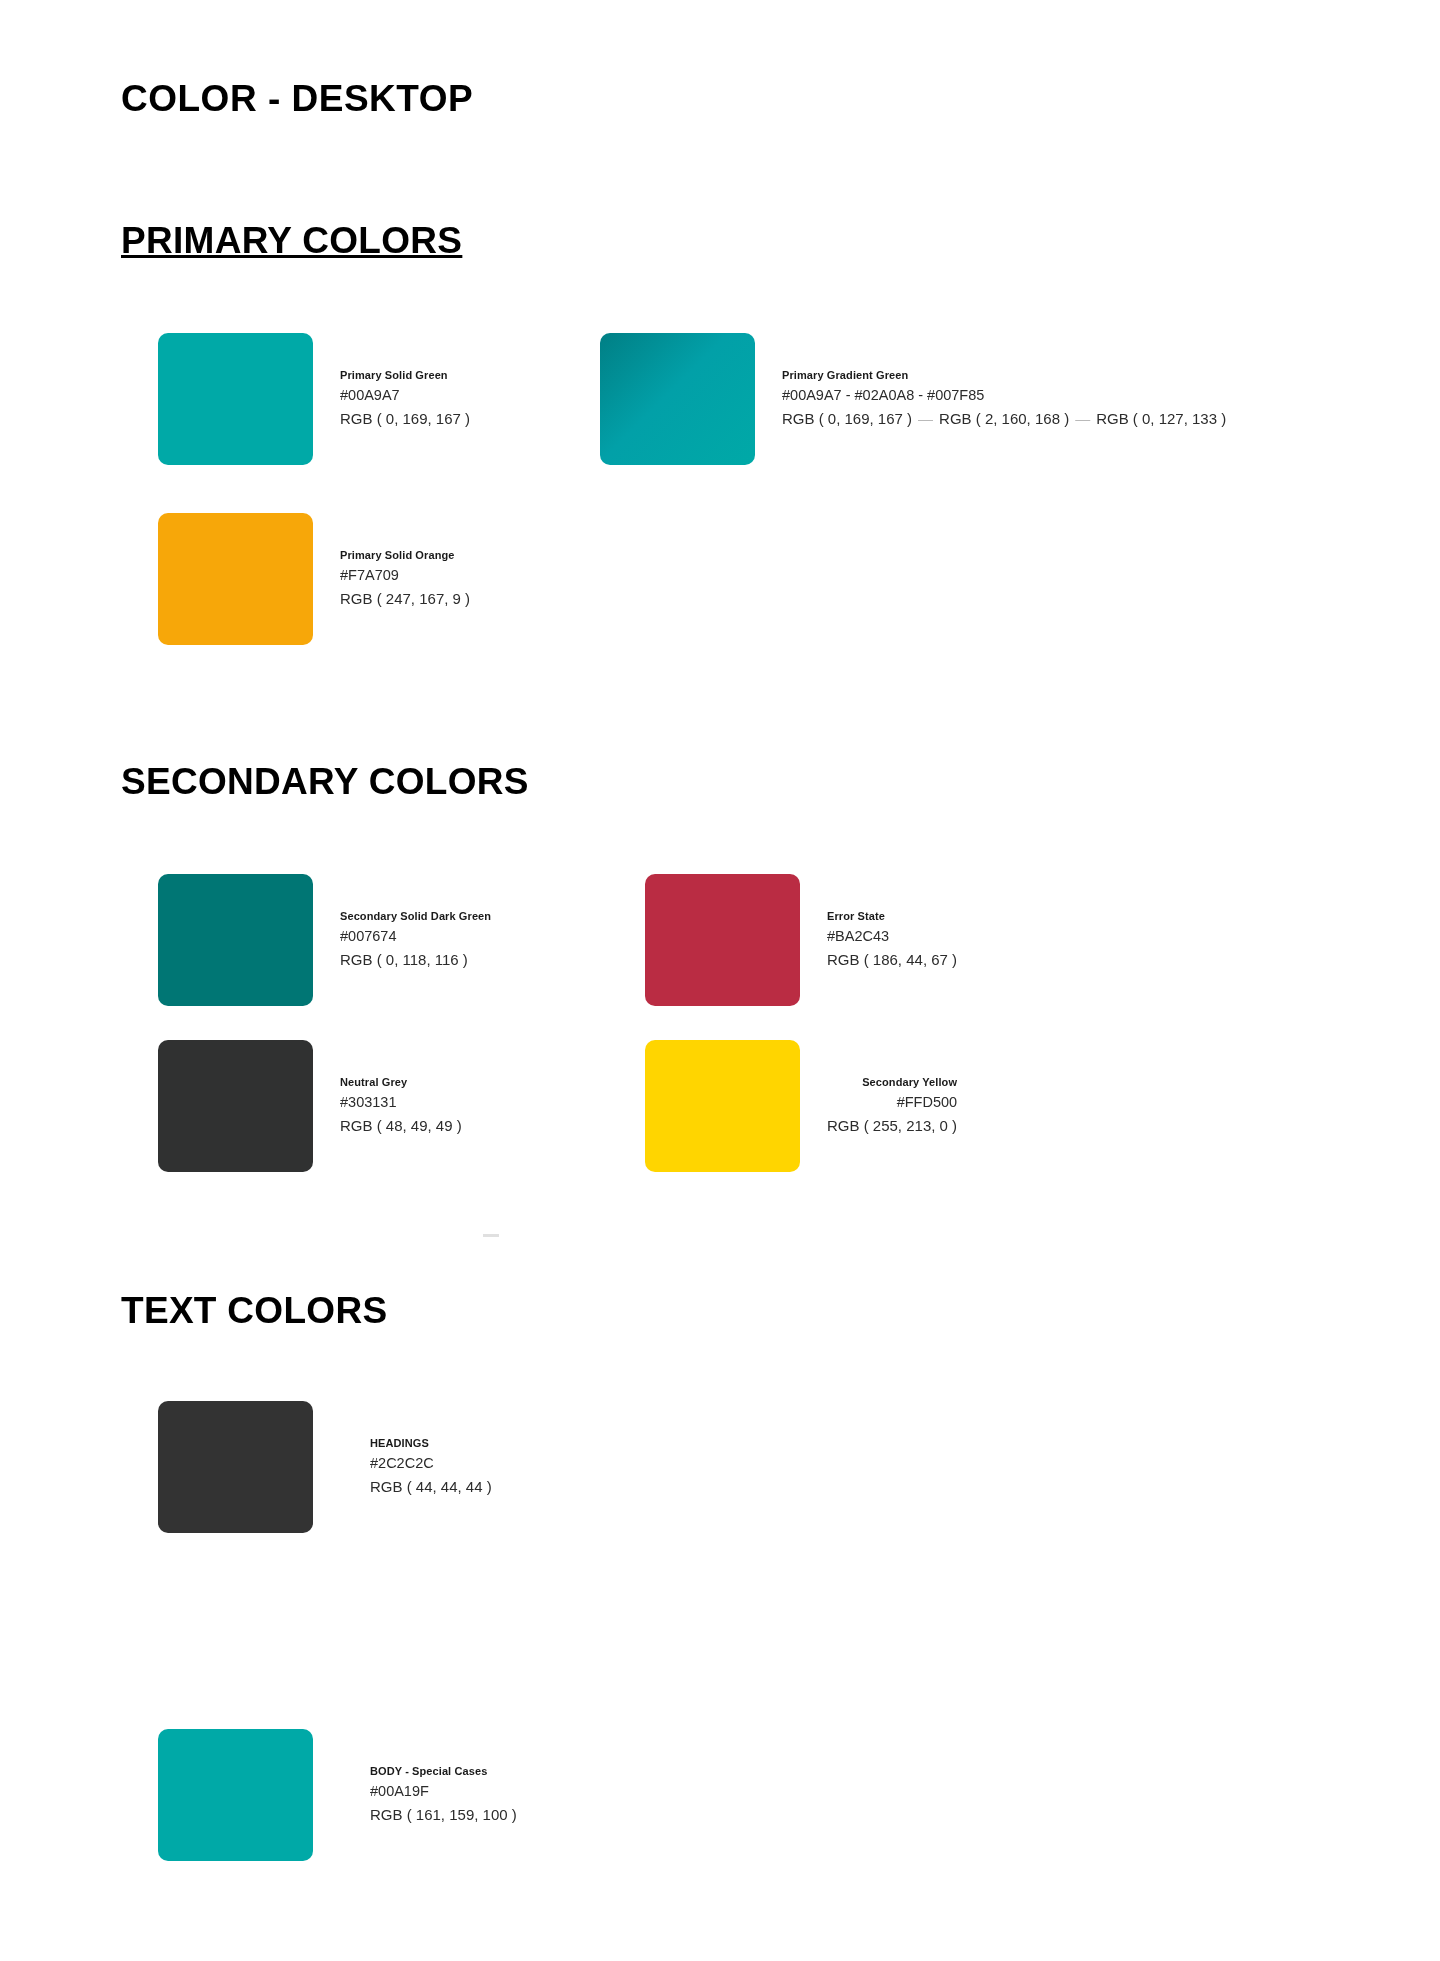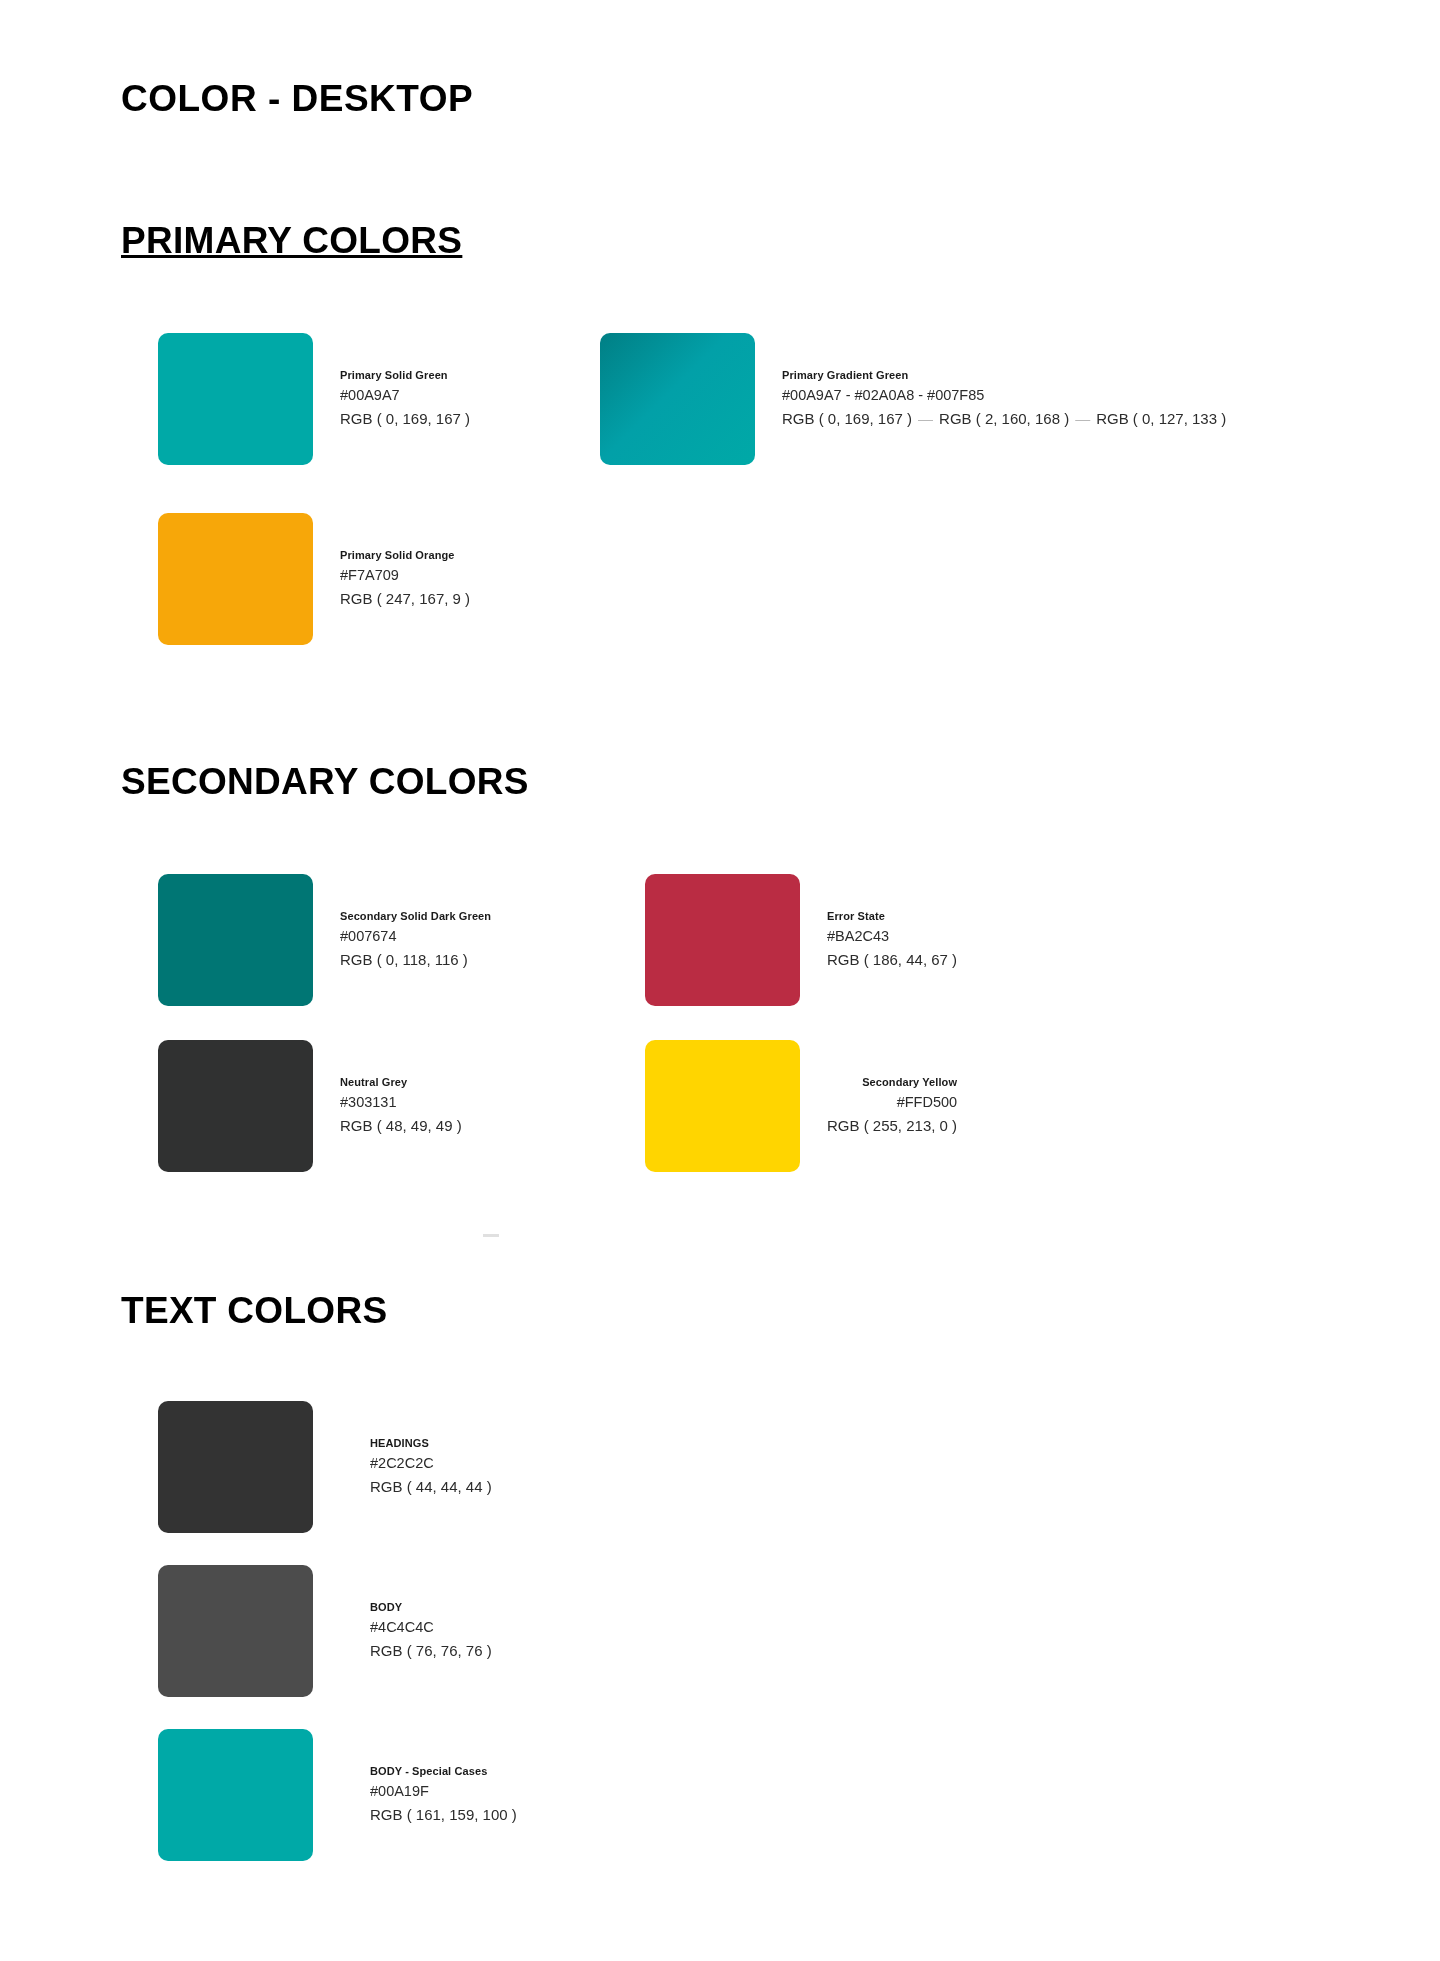--- a/index.html
+++ b/index.html
@@ -177,28 +177,20 @@
 
   <div class="swatch-item" style="left:158px; top:1401px;">
     <div class="swatch-chip" id="chip-t0" style="background-color: rgb(51, 51, 51);"></div>
     <div class="swatch-info" style="margin-left:57px;">
       <div class="sw-name">HEADINGS</div>
       <div class="sw-hex">#2C2C2C</div>
       <div class="sw-rgb">RGB ( 44, 44, 44 )</div>
     </div>
   </div>
 
-  <div class="swatch-item" style="left:158px; top:1565px;">
-    <div class="swatch-chip" id="chip-t1" style="background-color: rgb(76, 76, 76);"></div>
-    <div class="swatch-info" style="margin-left:57px;">
-      <div class="sw-name">BODY</div>
-      <div class="sw-hex">#4C4C4C</div>
-      <div class="sw-rgb">RGB ( 76, 76, 76 )</div>
-    </div>
-  </div>
 
   <div class="swatch-item" style="left:158px; top:1729px;">
     <div class="swatch-chip" id="chip-t2" style="background-color: rgb(0, 169, 167);"></div>
     <div class="swatch-info" style="margin-left:57px;">
       <div class="sw-name">BODY - Special Cases</div>
       <div class="sw-hex">#00A19F</div>
       <div class="sw-rgb">RGB ( 161, 159, 100 )</div>
     </div>
   </div>
 

